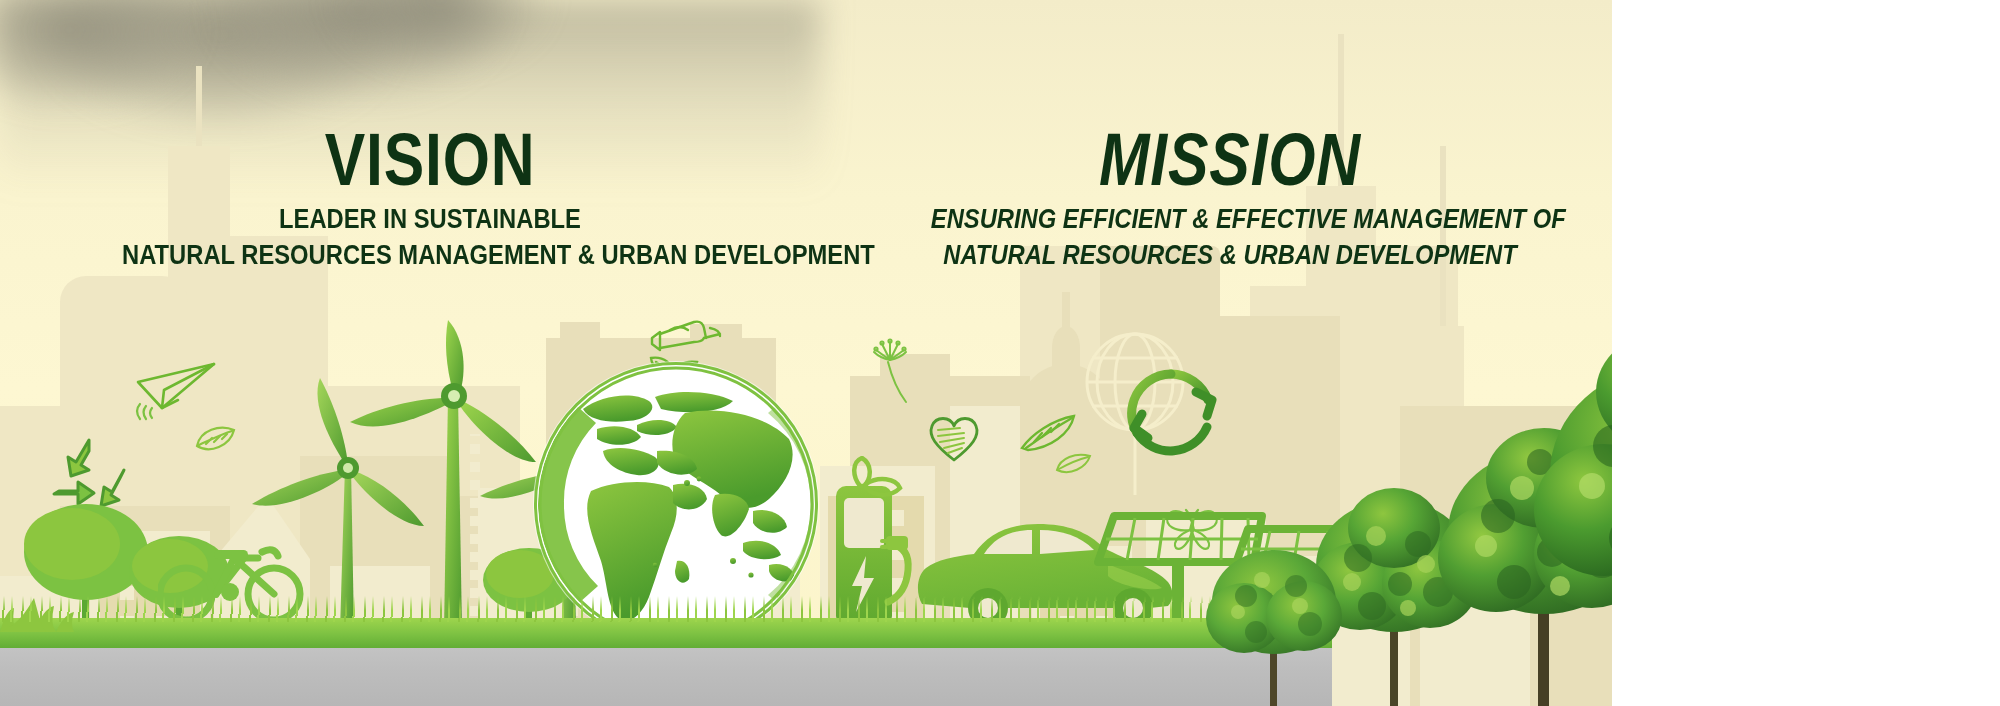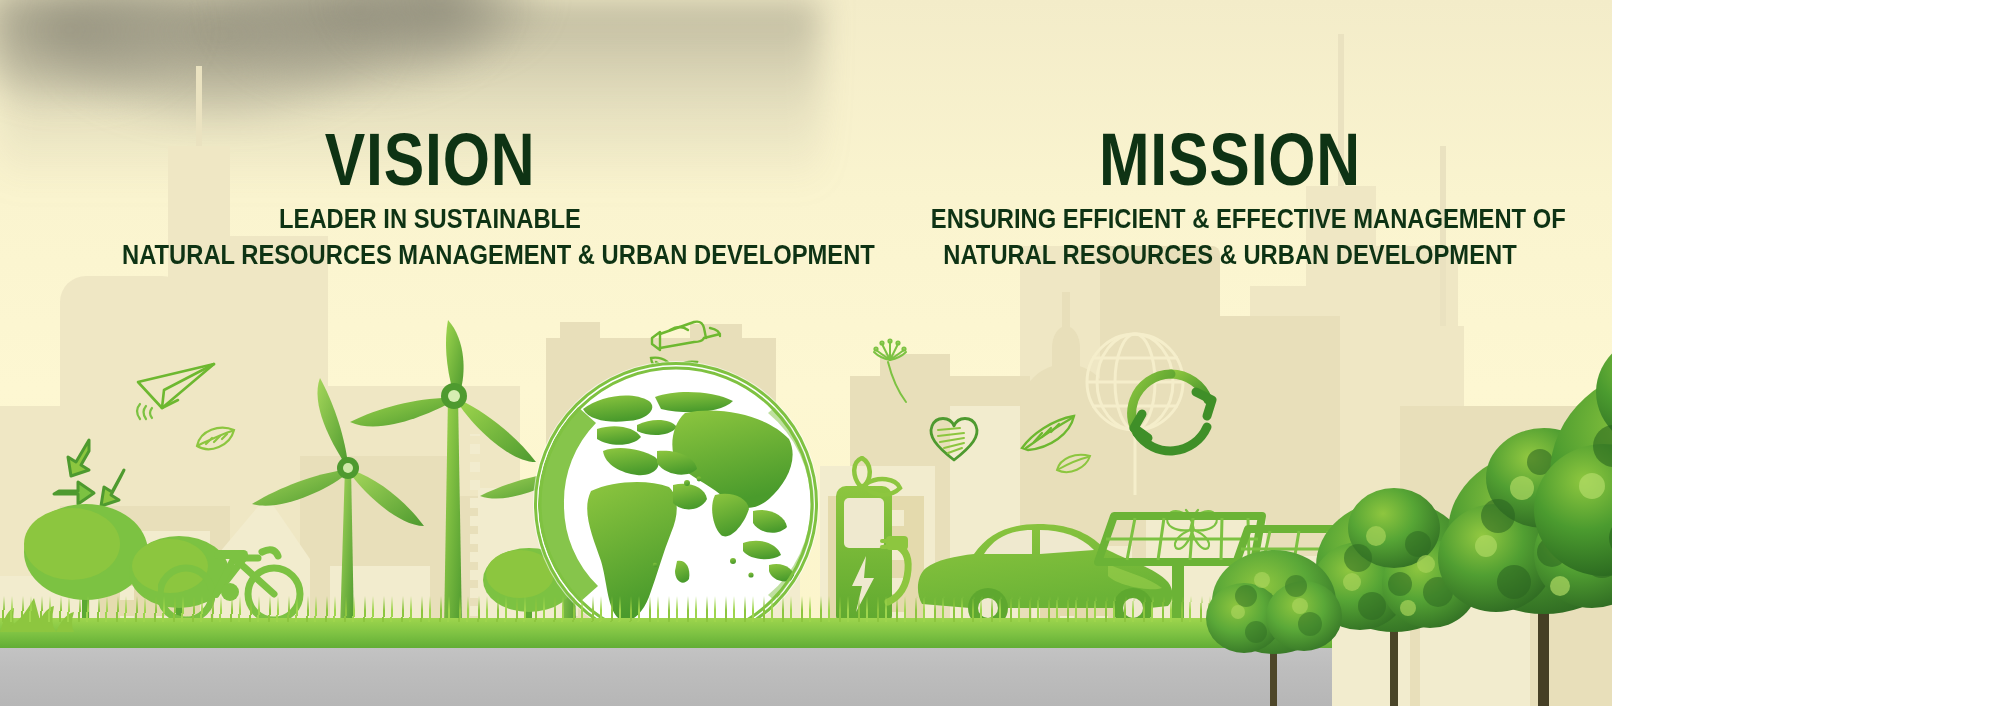--- a/index.html
+++ b/index.html
@@ -190,21 +190,21 @@
       </g>
     </svg>
   </div>
 
   <div class="headblock" style="left:80px;top:126px;width:700px;">
     <div class="title">VISION</div>
     <div class="sub">LEADER IN SUSTAINABLE</div>
     <div class="sub" style="margin-top:2px;">NATURAL RESOURCES MANAGEMENT &amp; URBAN DEVELOPMENT</div>
   </div>
 
-  <div class="headblock" style="left:890px;top:126px;width:680px;">
+  <div class="headblock" style="left:890px;top:126px;width:680px;font-style:italic;">
     <div class="title">MISSION</div>
     <div class="sub">ENSURING EFFICIENT &amp; EFFECTIVE MANAGEMENT OF</div>
     <div class="sub" style="margin-top:2px;">NATURAL RESOURCES &amp; URBAN DEVELOPMENT</div>
   </div>
 
   <div class="doodle" style="left:136px;top:360px;">
     <svg width="86" height="60" viewBox="0 0 86 60">
       <g fill="none" stroke="#6db830" stroke-width="2.6" stroke-linejoin="round" stroke-linecap="round">
         <path d="M2 22 L78 4 L26 48 Z"></path>
         <path d="M26 48 L28 30 L78 4"></path>

